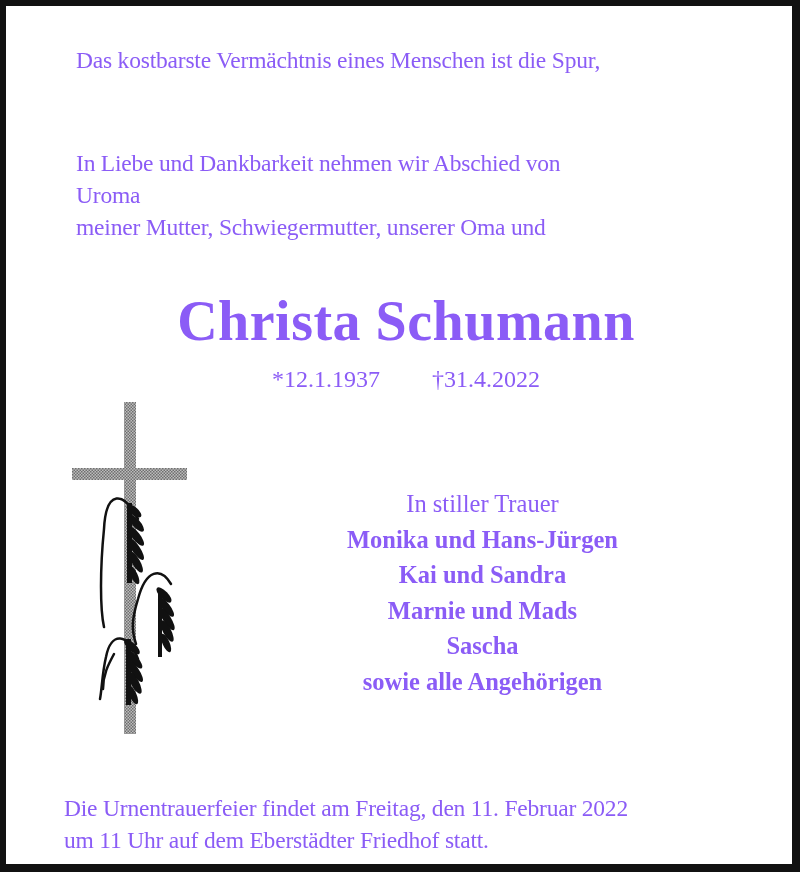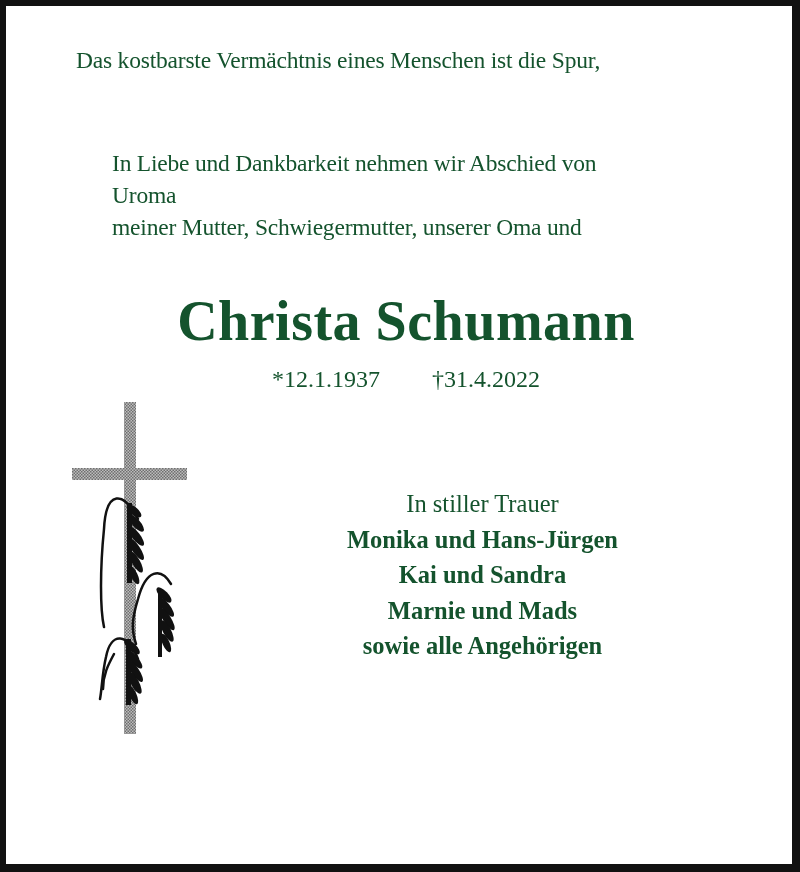--- a/index.html
+++ b/index.html
@@ -4,25 +4,25 @@
 <style>
   html, body { margin:0; padding:0; background:#fff; }
   body { width:800px; height:872px; overflow:hidden; }
   .frame {
     position:absolute; left:0; top:0; width:800px; height:872px;
     box-sizing:border-box;
     border-left:6px solid #111; border-top:6px solid #111;
     border-right:8px solid #111; border-bottom:8px solid #111;
     background:#fff;
   }
-  .serif { font-family:"Liberation Serif","DejaVu Serif",serif; color:#14532d; }
+  .serif { font-family:"Liberation Serif","DejaVu Serif",serif; color:#8b5cf6; }
   .p { position:absolute; left:70px; font-size:23.5px; line-height:32px; letter-spacing:-0.2px; }
   .p div { white-space:nowrap; }
   #motto { top:38px; }
-  #intro { top:141px;margin-left:36px; }
+  #intro { top:141px; }
   #name {
     position:absolute; left:0; width:800px; top:283px; text-align:center;
     font-size:56px; font-weight:bold; letter-spacing:0.5px; line-height:64px;
   }
   #dates {
     position:absolute; top:357px; left:0; width:800px; text-align:center;
     font-size:24px; line-height:32px;
   }
   #dates span { display:inline-block; }
   #birth { margin-right:52px; }
@@ -97,17 +97,22 @@
       <ellipse cx="67" cy="296" rx="10" ry="3.5" transform="rotate(66 67 296)"></ellipse>
       <rect x="60" y="240" width="5" height="66"></rect>
     </g>
   </svg>
 
   <div id="mourners" class="serif">
     <div>In stiller Trauer</div>
     <div class="bold">Monika und Hans-Jürgen</div>
     <div class="bold">Kai und Sandra</div>
     <div class="bold">Marnie und Mads</div>
+    <div class="bold">Sascha</div>
     <div class="bold">sowie alle Angehörigen</div>
   </div>
 
+  <div id="service" class="p serif">
+    <div>Die Urnentrauerfeier findet am Freitag, den 11. Februar 2022</div>
+    <div>um 11 Uhr auf dem Eberstädter Friedhof statt.</div>
+  </div>
 
 </div>
 
 </body></html>

